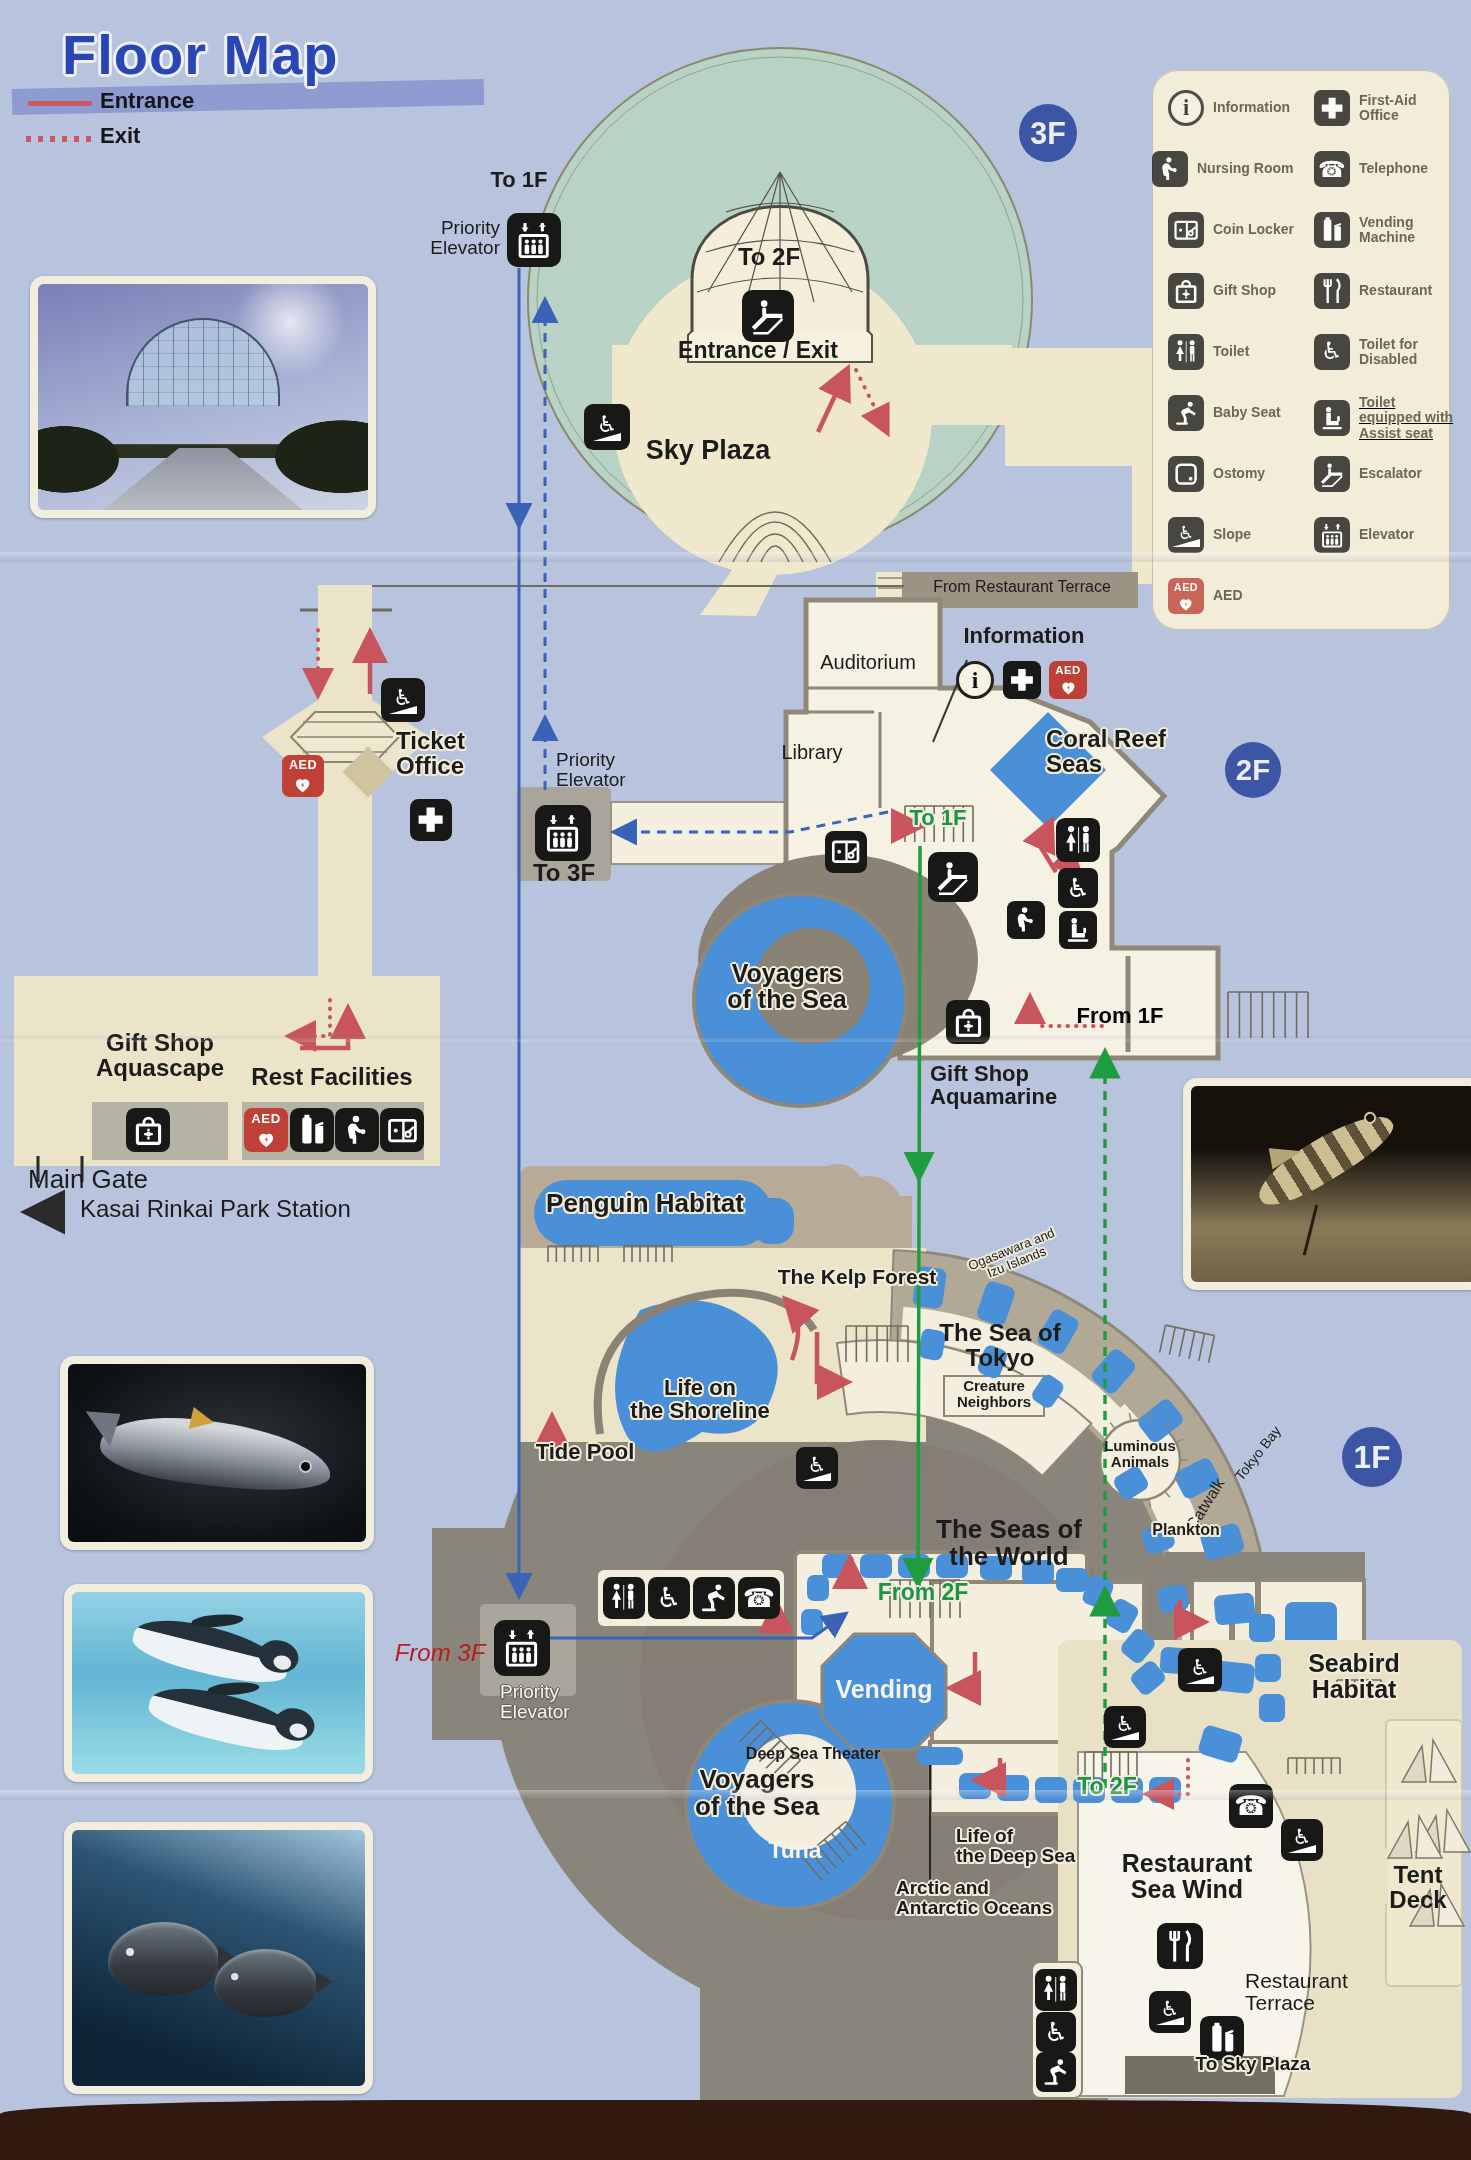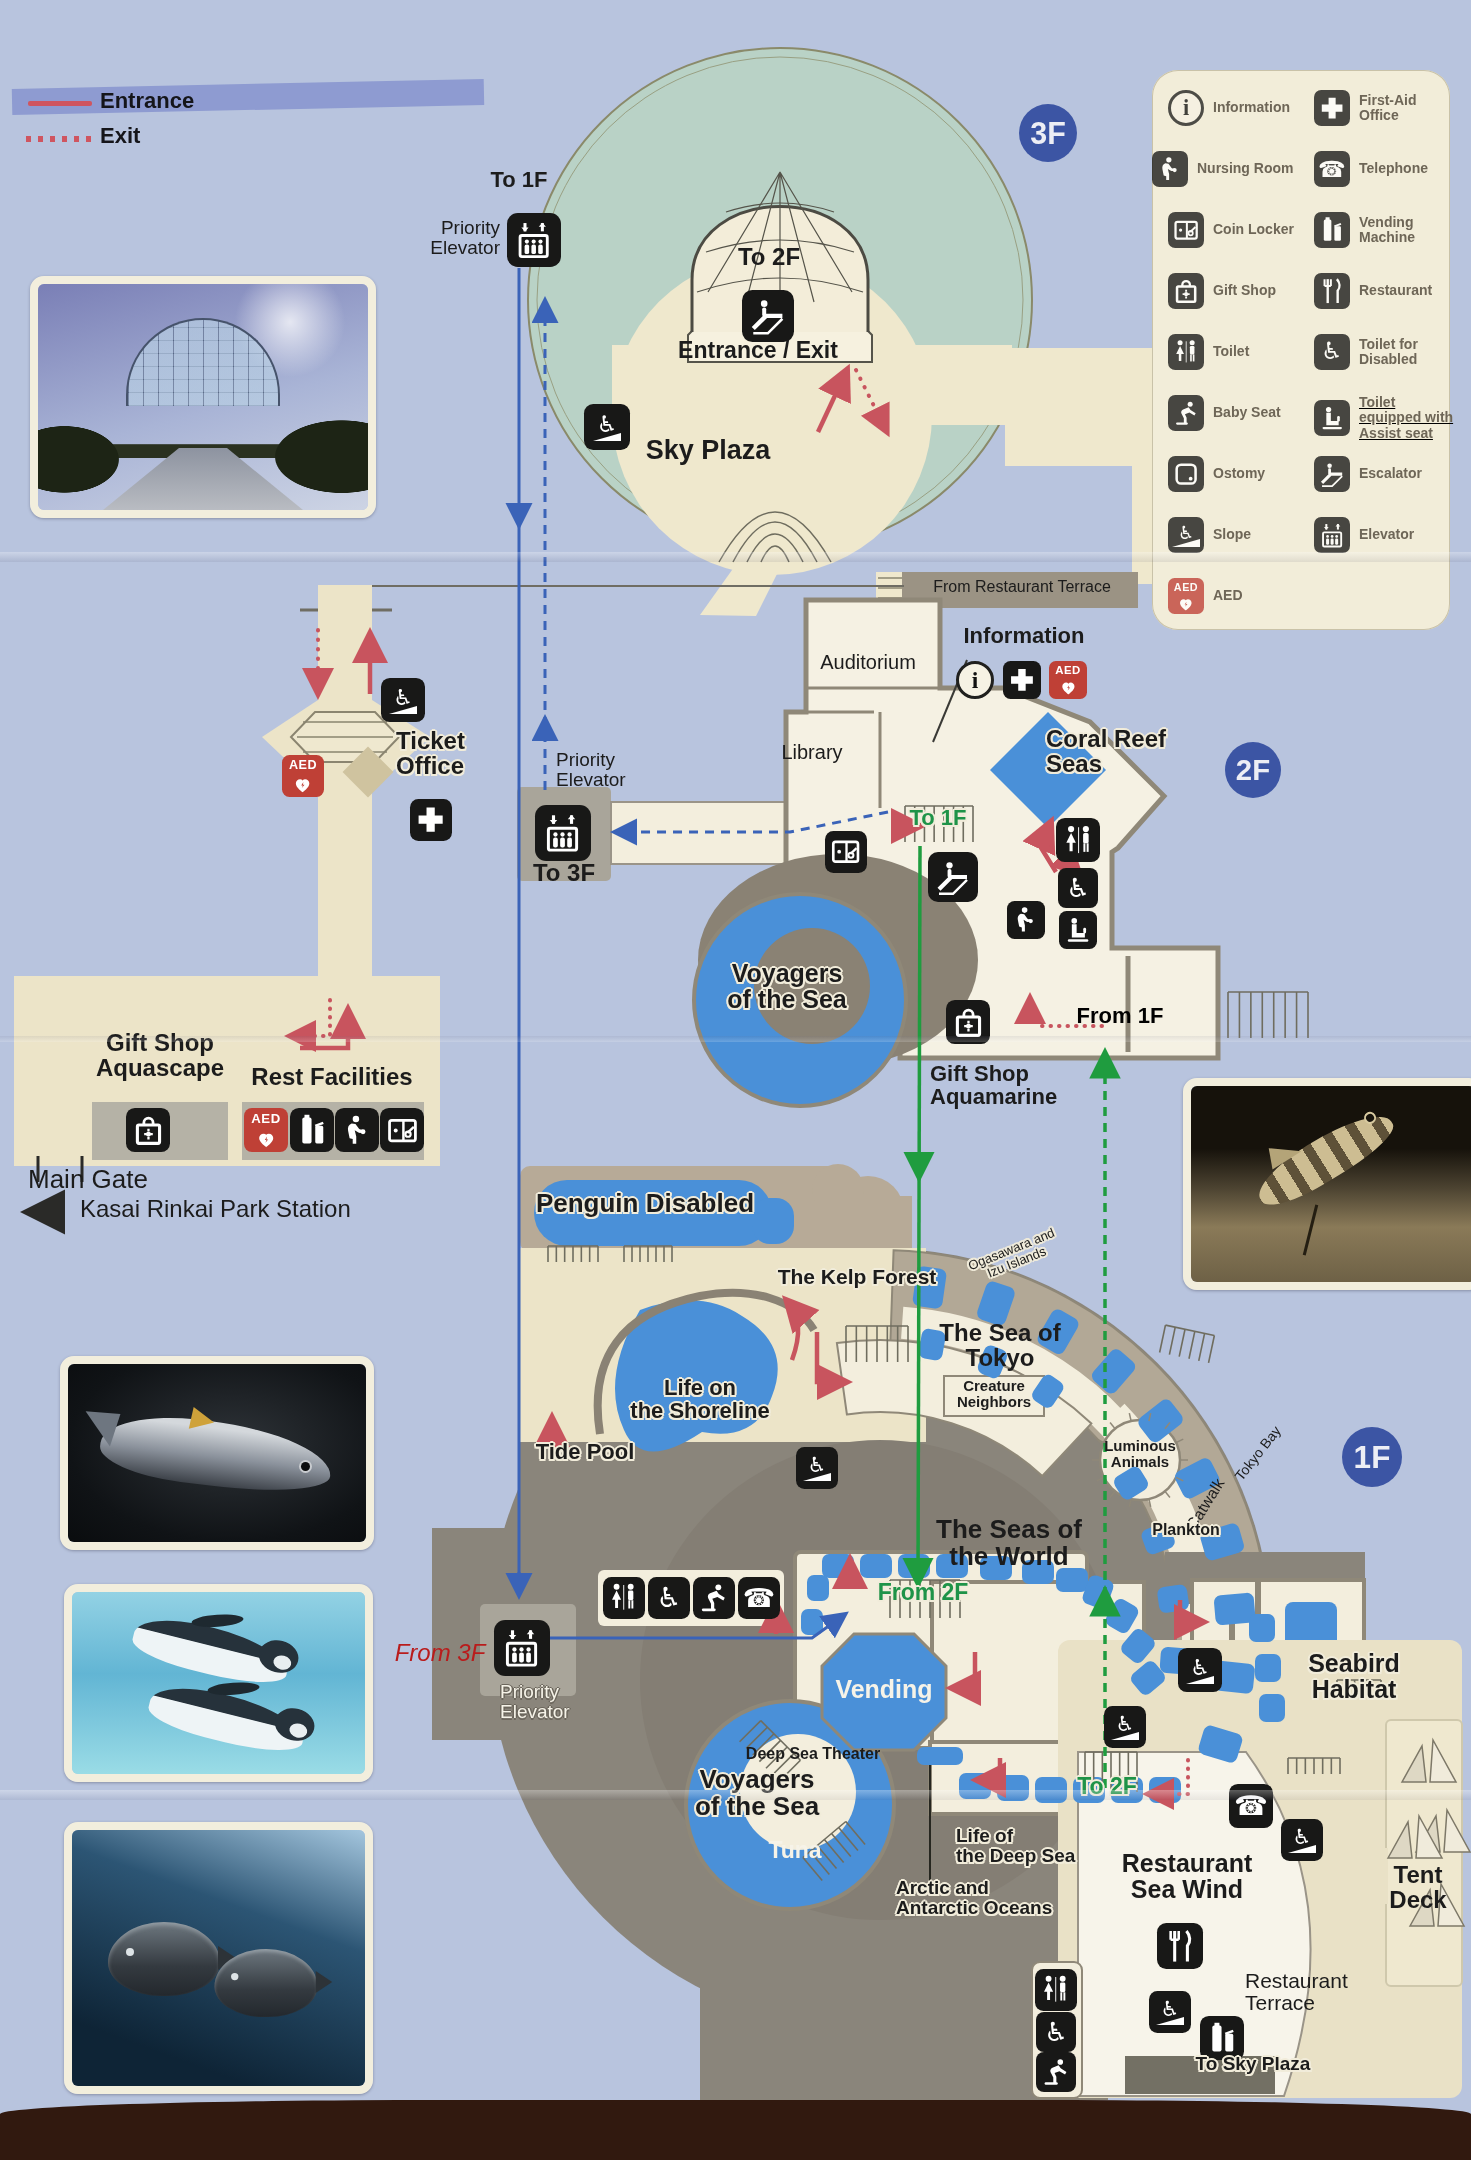--- a/index.html
+++ b/index.html
@@ -436,20 +436,21 @@
 
       <path d="M920,846 L918,1580" stroke="#1f9c3f" stroke-width="3.5"></path>
       <path d="M919,1156 L919,1176" stroke="#1f9c3f" stroke-width="3.5" marker-end="url(#mg)"></path>
       <path d="M918,1560 L918,1582" stroke="#1f9c3f" stroke-width="3.5" marker-end="url(#mg)"></path>
       <path d="M1105,1788 L1105,1054" stroke="#1f9c3f" stroke-width="3.5" stroke-dasharray="9 7" marker-end="url(#mg)"></path>
       <path d="M1105,1612 L1105,1592" stroke="#1f9c3f" stroke-width="3.5" marker-end="url(#mg)"></path>
     </g>
   </svg>
 
   <div class="title-bar"></div>
+  <div class="title">Floor Map</div>
   <div class="ent-line"></div>
   <div class="ent-label">Entrance</div>
   <div class="exit-line"></div>
   <div class="exit-label">Exit</div>
 
   <div class="legend-box" id="legend-box">
       <div class="leg-item" style="left: 16px; top: 20px;">
         <div class="mic ic-info" style="width: 36px; height: 36px; position: relative;">
           <span class="ii" style="font-size: 22.32px;">i</span>
         </div>
@@ -914,21 +915,21 @@
       <div class="lb" style="font-size: 22px; font-weight: bold; color: rgb(28, 28, 28); top: 1062px; left: 930px;">Gift Shop
 Aquamarine</div>
       <div class="lb" style="font-size: 22px; font-weight: bold; color: #000000; top: 1004px; left: 1120px; text-align: center; transform: translateX(-50%);">From 1F</div>
       <div class="lb halo" style="font-size: 24px; font-weight: bold; color: rgb(28, 28, 28); top: 728px; left: 396px;">Ticket
 Office</div>
       <div class="lb" style="font-size: 24px; font-weight: bold; color: rgb(28, 28, 28); top: 1030px; left: 160px; text-align: center; transform: translateX(-50%);">Gift Shop
 Aquascape</div>
       <div class="lb" style="font-size: 24px; font-weight: bold; color: rgb(28, 28, 28); top: 1064px; left: 332px; text-align: center; transform: translateX(-50%);">Rest Facilities</div>
       <div class="lb" style="font-size: 26px; color: rgb(28, 28, 28); top: 1166px; left: 28px;">Main Gate</div>
       <div class="lb" style="font-size: 24px; color: rgb(28, 28, 28); top: 1196px; left: 80px;">Kasai Rinkai Park Station</div>
-      <div class="lb halo" style="font-size: 26px; font-weight: bold; color: rgb(28, 28, 28); top: 1190px; left: 645px; text-align: center; transform: translateX(-50%);">Penguin Disabled</div>
+      <div class="lb halo" style="font-size: 26px; font-weight: bold; color: rgb(28, 28, 28); top: 1190px; left: 645px; text-align: center; transform: translateX(-50%);">Penguin Habitat</div>
       <div class="lb halo" style="font-size: 21px; font-weight: bold; color: rgb(28, 28, 28); top: 1266px; left: 857px; text-align: center; transform: translateX(-50%);">The Kelp Forest</div>
       <div class="lb halo" style="font-size: 22px; font-weight: bold; color: rgb(28, 28, 28); top: 1376px; left: 700px; text-align: center; transform: translateX(-50%);">Life on
 the Shoreline</div>
       <div class="lb halo" style="font-size: 22px; font-weight: bold; color: rgb(28, 28, 28); top: 1440px; left: 585px; text-align: center; transform: translateX(-50%);">Tide Pool</div>
       <div class="lb halo" style="font-size: 13px; color: rgb(28, 28, 28); top: 1242px; left: 1014px; text-align: center; transform: translateX(-50%) rotate(-22deg);">Ogasawara and
 Izu Islands</div>
       <div class="lb" style="font-size: 24px; font-weight: bold; color: rgb(28, 28, 28); top: 1320px; left: 1000px; text-align: center; transform: translateX(-50%);">The Sea of
 Tokyo</div>
       <div class="lb" style="font-size: 15px; font-weight: bold; color: rgb(28, 28, 28); top: 1378px; left: 994px; text-align: center; transform: translateX(-50%);">Creature
 Neighbors</div>

